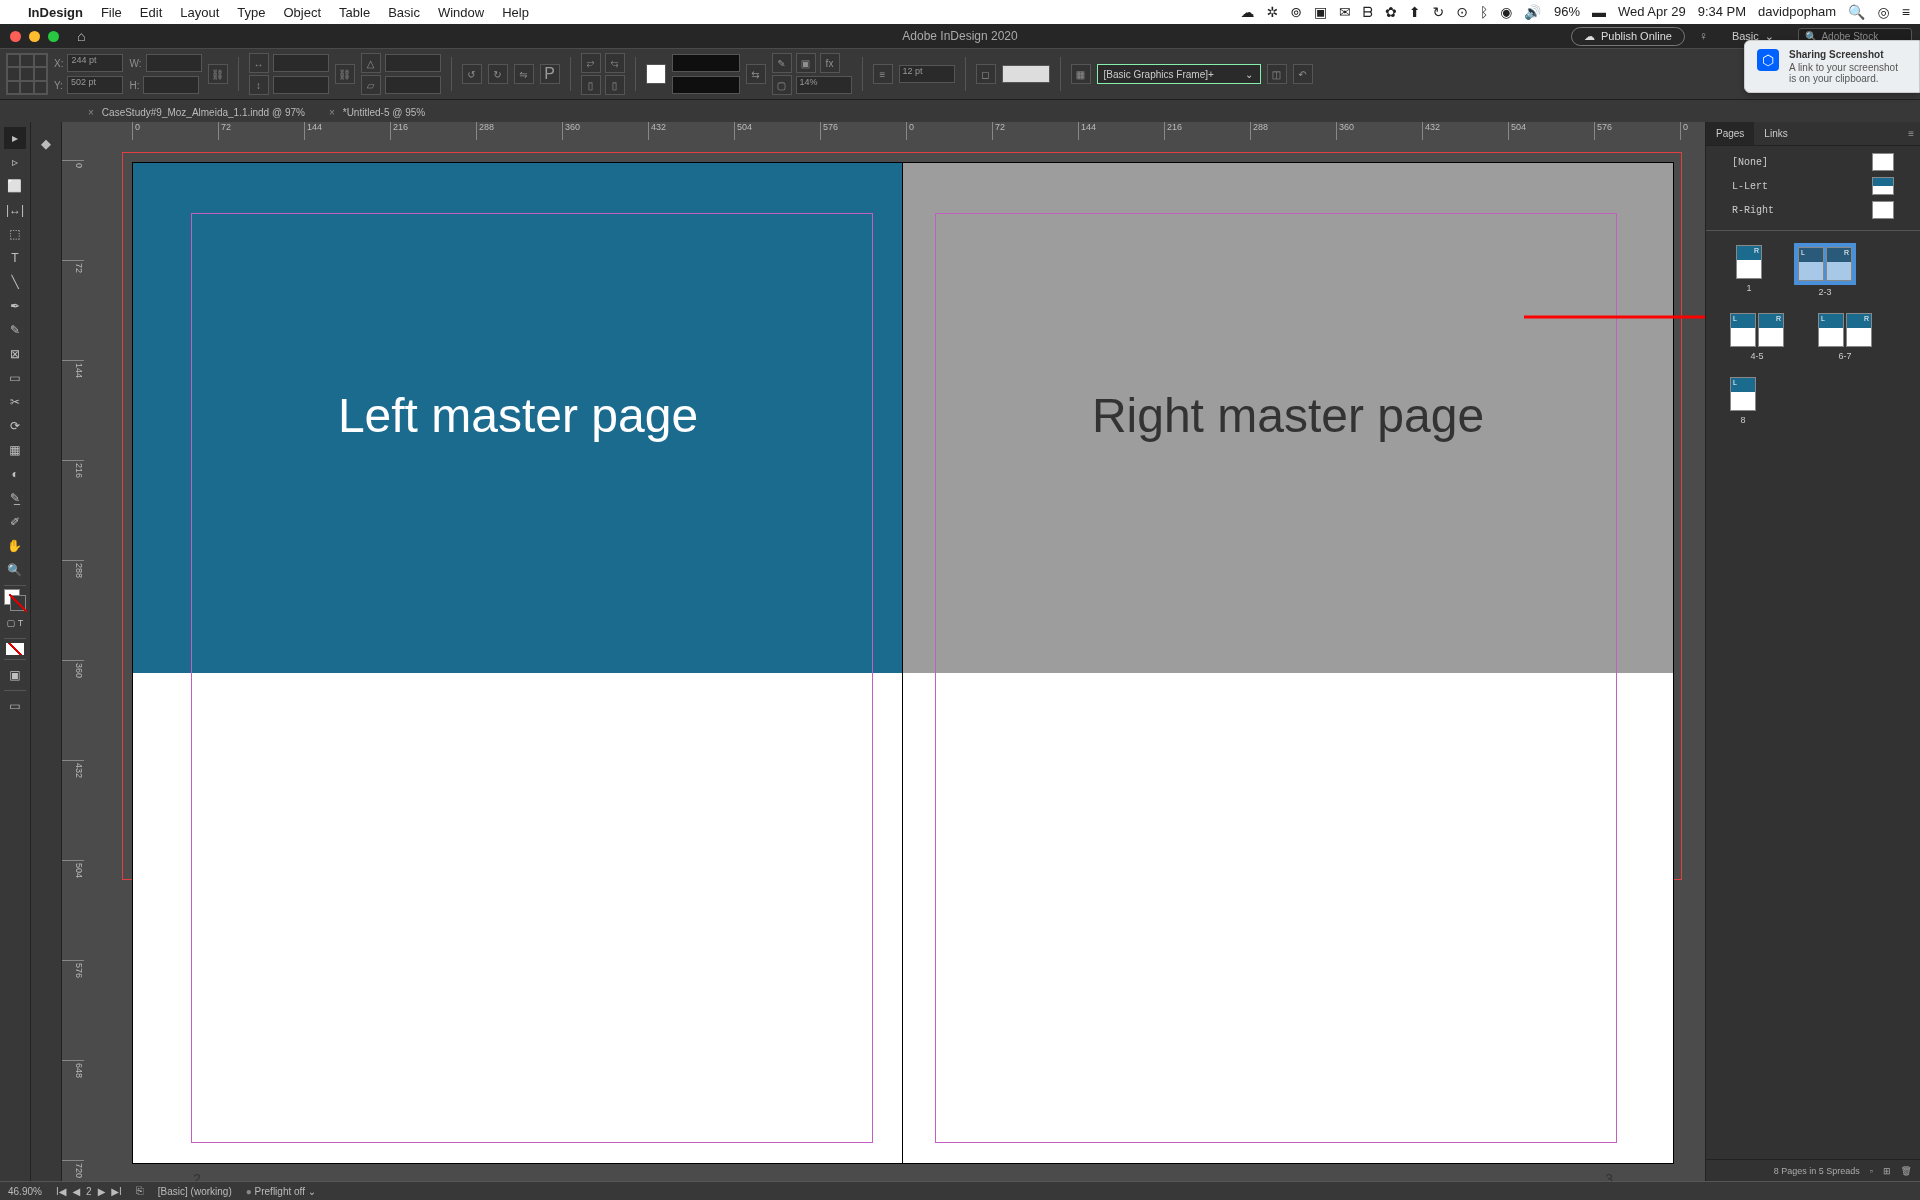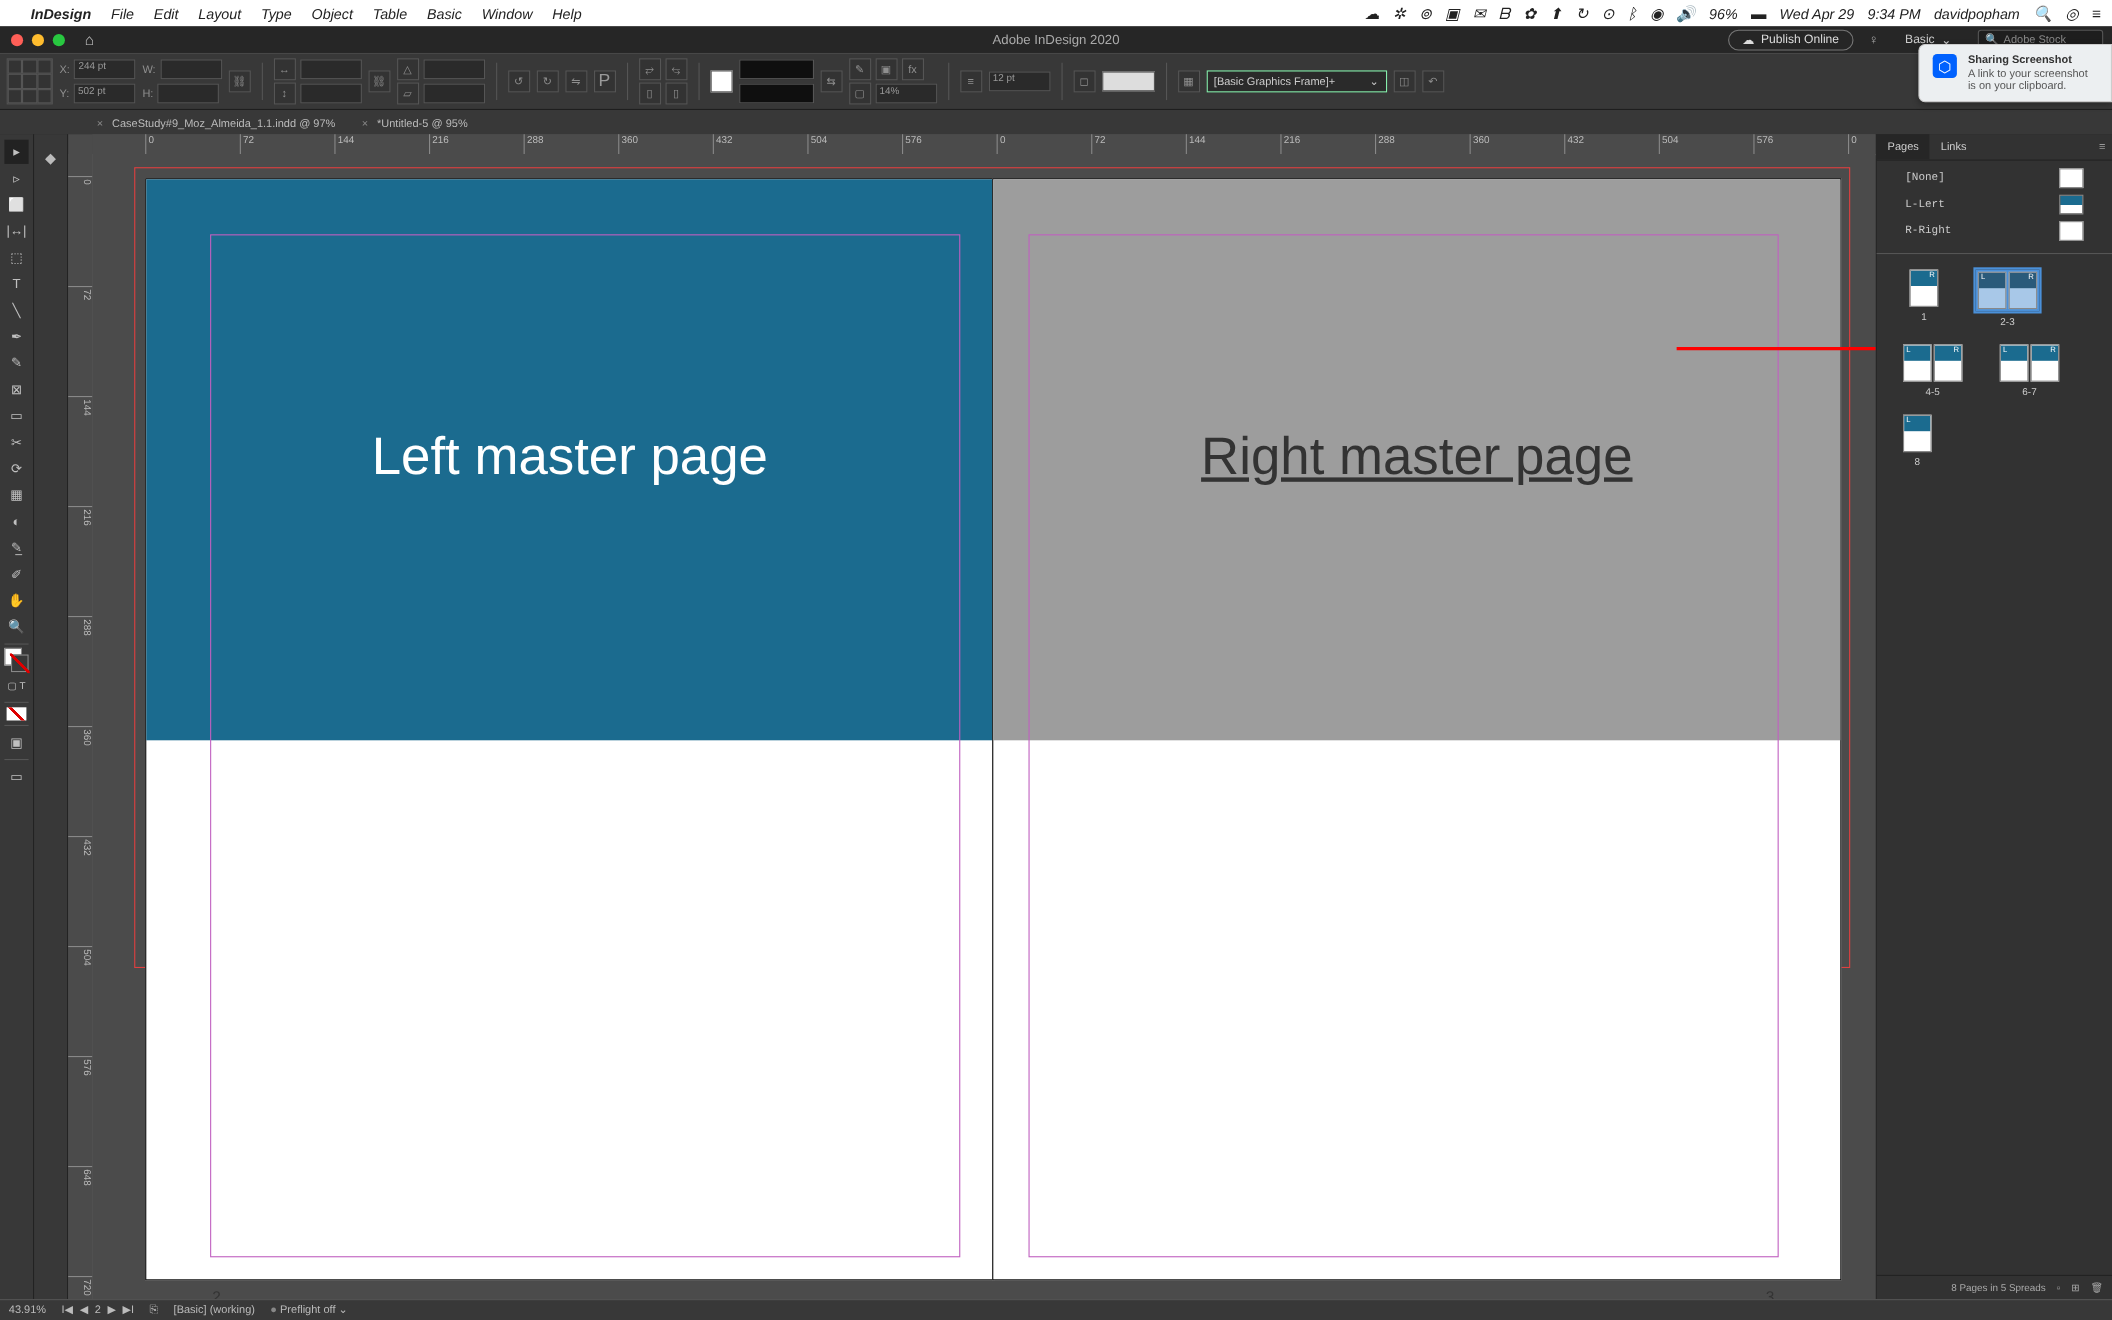--- a/index.html
+++ b/index.html
@@ -1,18 +1,18 @@
 <!DOCTYPE html>
 <html><head>
 <meta charset="utf-8">
 <style>
   html,body{margin:0;padding:0;width:1920px;height:1200px;overflow:hidden;font-family:"Helvetica Neue",Arial,sans-serif;background:#2a2a2a;color:#ccc;}
   
   .mac-bar{height:24px;background:#fff;color:#222;display:flex;align-items:center;font-size:13px;padding:0 10px;justify-content:space-between;}
-  .mac-left,.mac-right{display:flex;align-items:center;gap:18px;font-style:italic;}
+  .mac-left,.mac-right{display:flex;align-items:flex-start;gap:18px;}
   .mac-left .apple{font-size:15px;}
   .mac-left .bold{font-weight:600;}
   .mac-right{gap:12px;font-size:14px;}
   .mac-right .time{font-size:13px;}
   
   .app-title{height:24px;background:#262626;display:flex;align-items:center;color:#aaa;font-size:12px;position:relative;}
   .traffic{display:flex;gap:8px;padding-left:10px;}
   .traffic span{width:11px;height:11px;border-radius:50%;display:block;}
   .tl-r{background:#ff5f57}.tl-y{background:#febc2e}.tl-g{background:#28c840}
   .home-ic{margin-left:18px;color:#c8c8c8;font-size:14px;}
@@ -62,21 +62,21 @@
   .page.pr{left:770px;}
   .bleed{position:absolute;left:-10px;top:-10px;right:-10px;bottom:-10px;border:1px solid #e04040;pointer-events:none;}
   .topframe{position:absolute;top:0;left:0;right:0;height:510px;}
   .pl .topframe{background:#1b6b8f;}
   .pr .topframe{background:#9d9d9d;}
   .margin-box{position:absolute;border:1px solid #c060c0;}
   .pl .margin-box{left:58px;top:50px;width:680px;height:928px;}
   .pr .margin-box{left:32px;top:50px;width:680px;height:928px;}
   .page-text{position:absolute;top:225px;width:100%;text-align:center;font-size:48px;font-weight:300;}
   .pl .page-text{color:#fff;}
-  .pr .page-text{color:#333;text-decoration:underline;}
+  .pr .page-text{color:#333;}
   .pgnum{position:absolute;bottom:-24px;font-size:14px;color:#333;}
   .pl .pgnum{left:60px;}
   .pr .pgnum{right:60px;}
   
   .right-dock{width:214px;background:#323232;border-left:1px solid #222;display:flex;flex-direction:column;}
   .panel-head{display:flex;font-size:10px;border-bottom:1px solid #222;}
   .panel-head .ptab{padding:6px 10px;color:#ccc;text-align:center;}
   .panel-head .ptab.act{background:#262626;}
   .panel-head .menu{margin-left:auto;padding:6px;color:#999;}
   .masters{padding:4px 16px;font-family:Liberation Mono, monospace;}
@@ -468,21 +468,21 @@
     <div class="panel-foot">
       <span>8 Pages in 5 Spreads</span>
       <span>▫</span>
       <span>⊞</span>
       <span>🗑</span>
     </div>
   </div>
 </div>
 
 <div class="statusbar">
-  <span>43.91%</span>
+  <span>46.90%</span>
   <div class="nav">
     <span>I◀</span>
     <span>◀</span>
     <span>2</span>
     <span>▶</span>
     <span>▶I</span>
   </div>
   <span>⎘</span>
   <span>[Basic] (working)</span>
   <span><span style="color:#888;">●</span> <span>Preflight off</span> ⌄</span>

